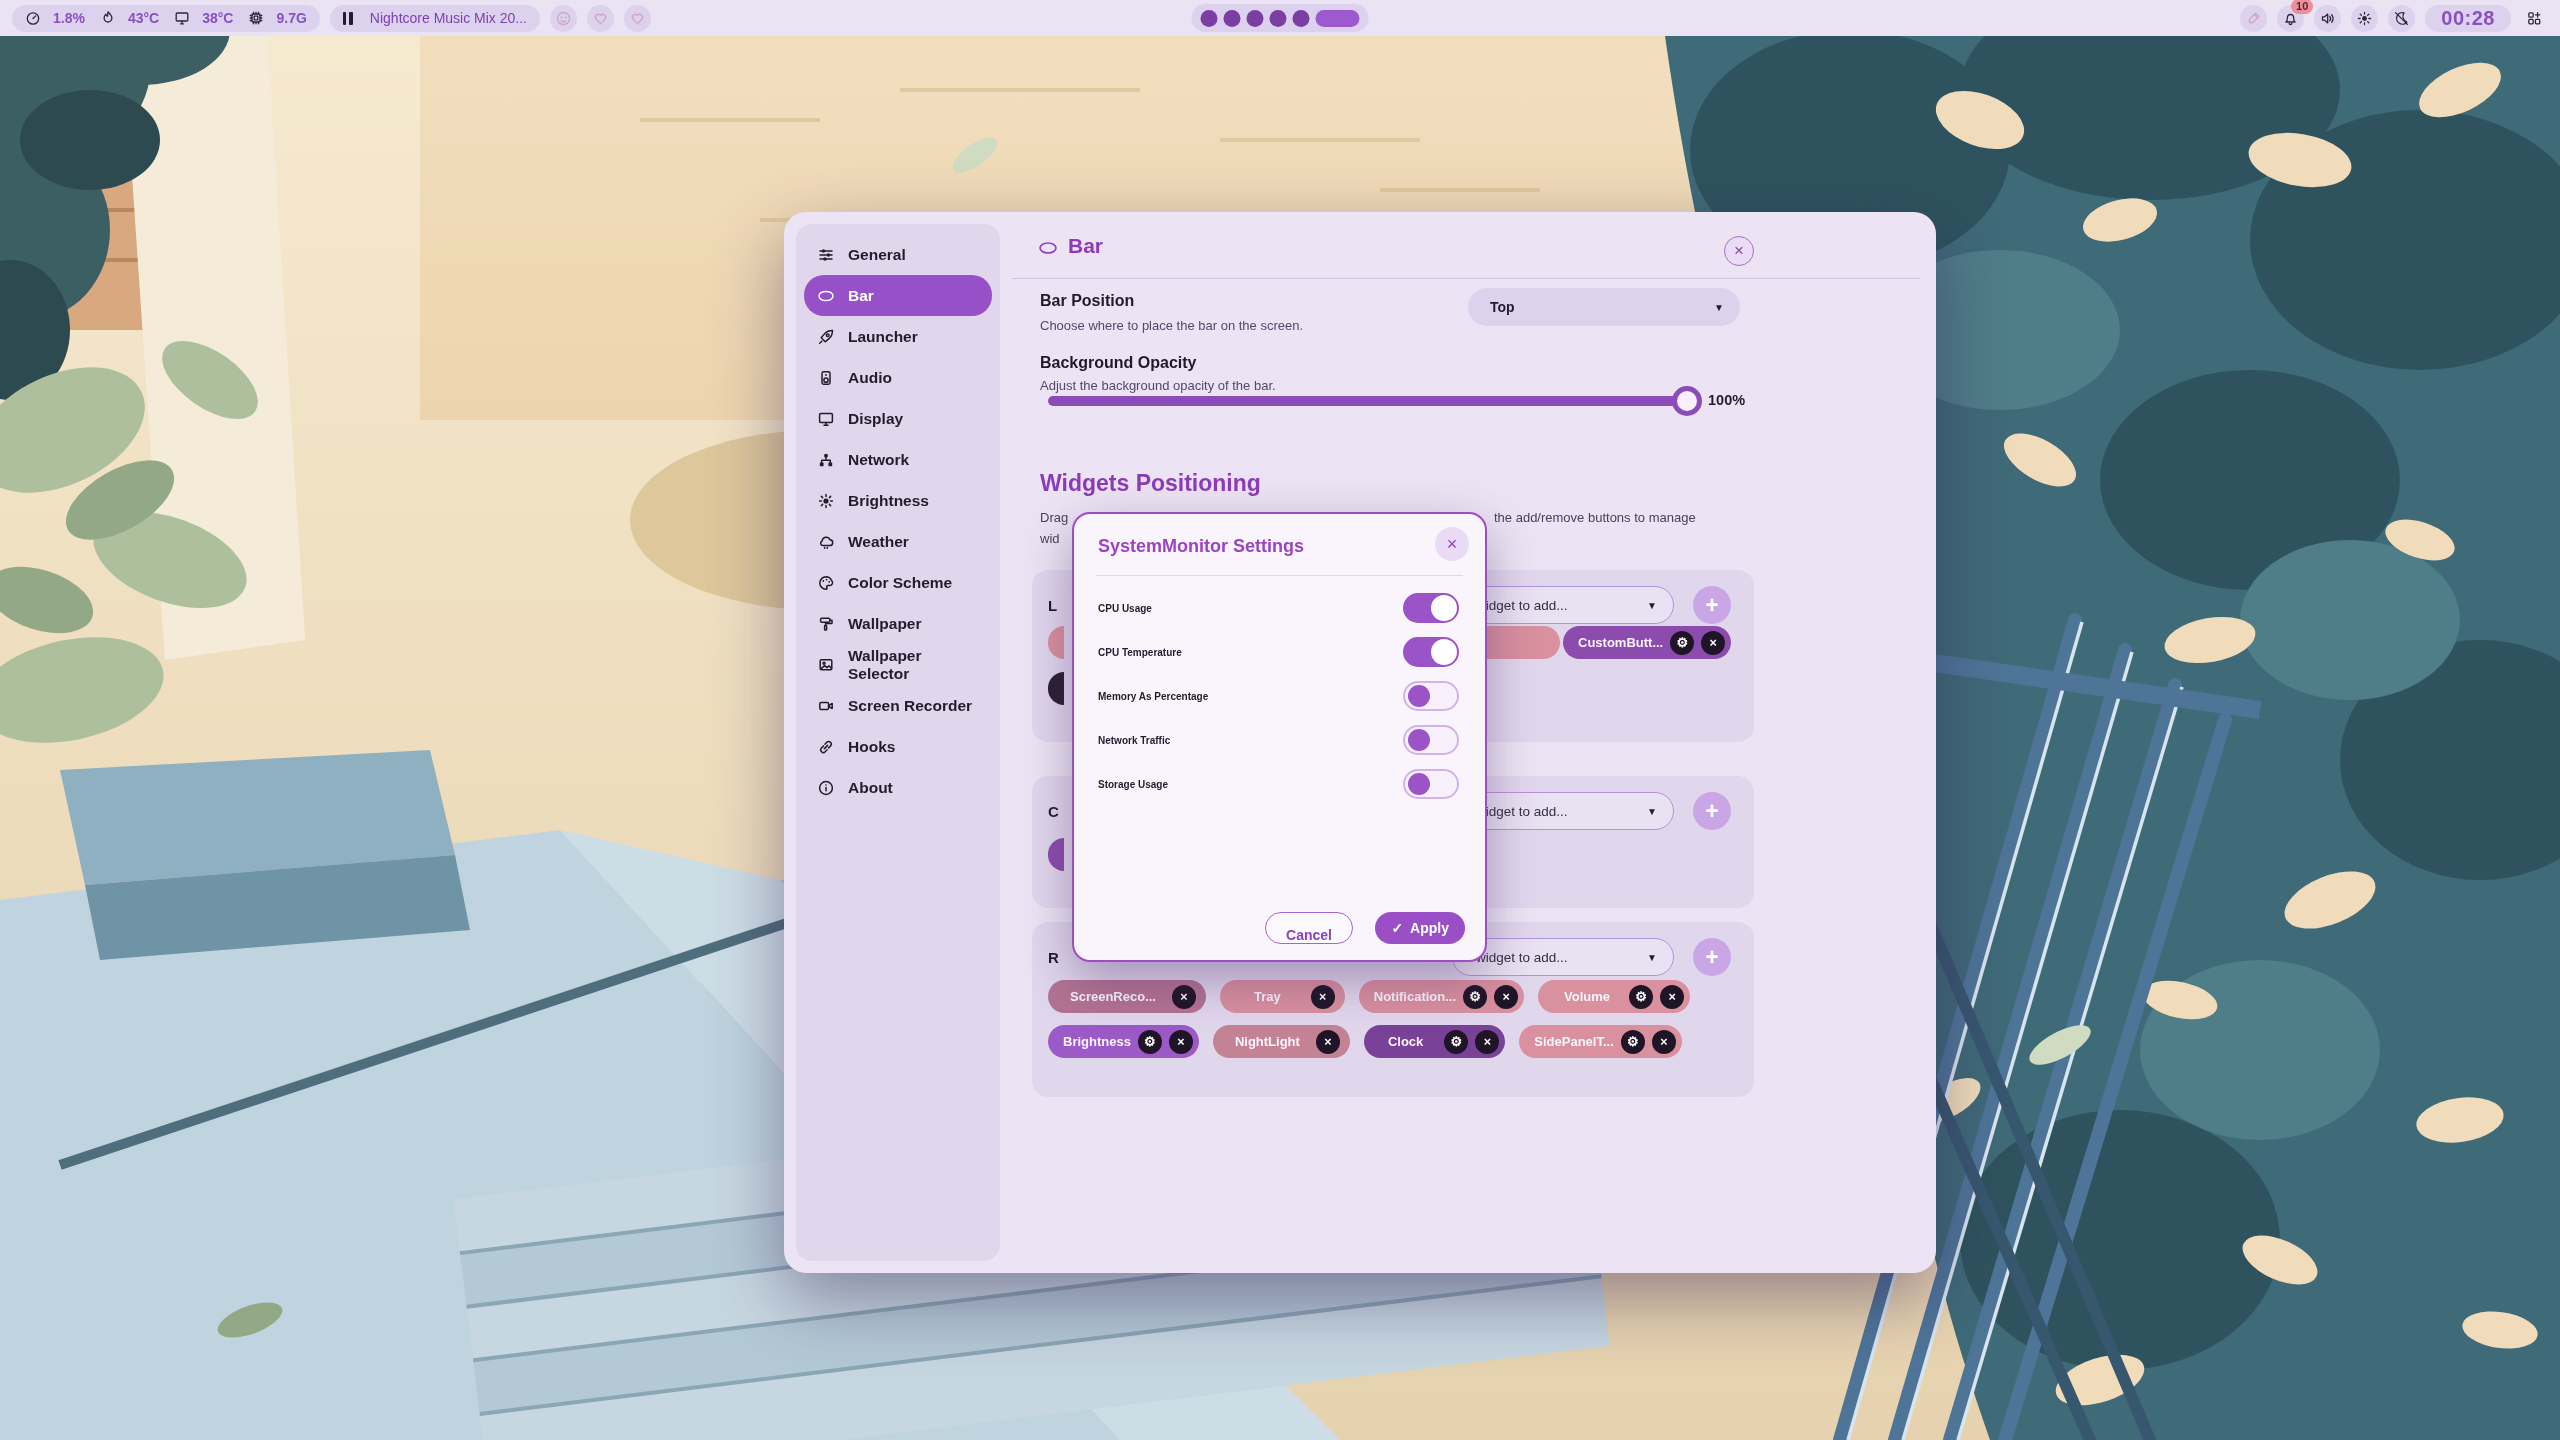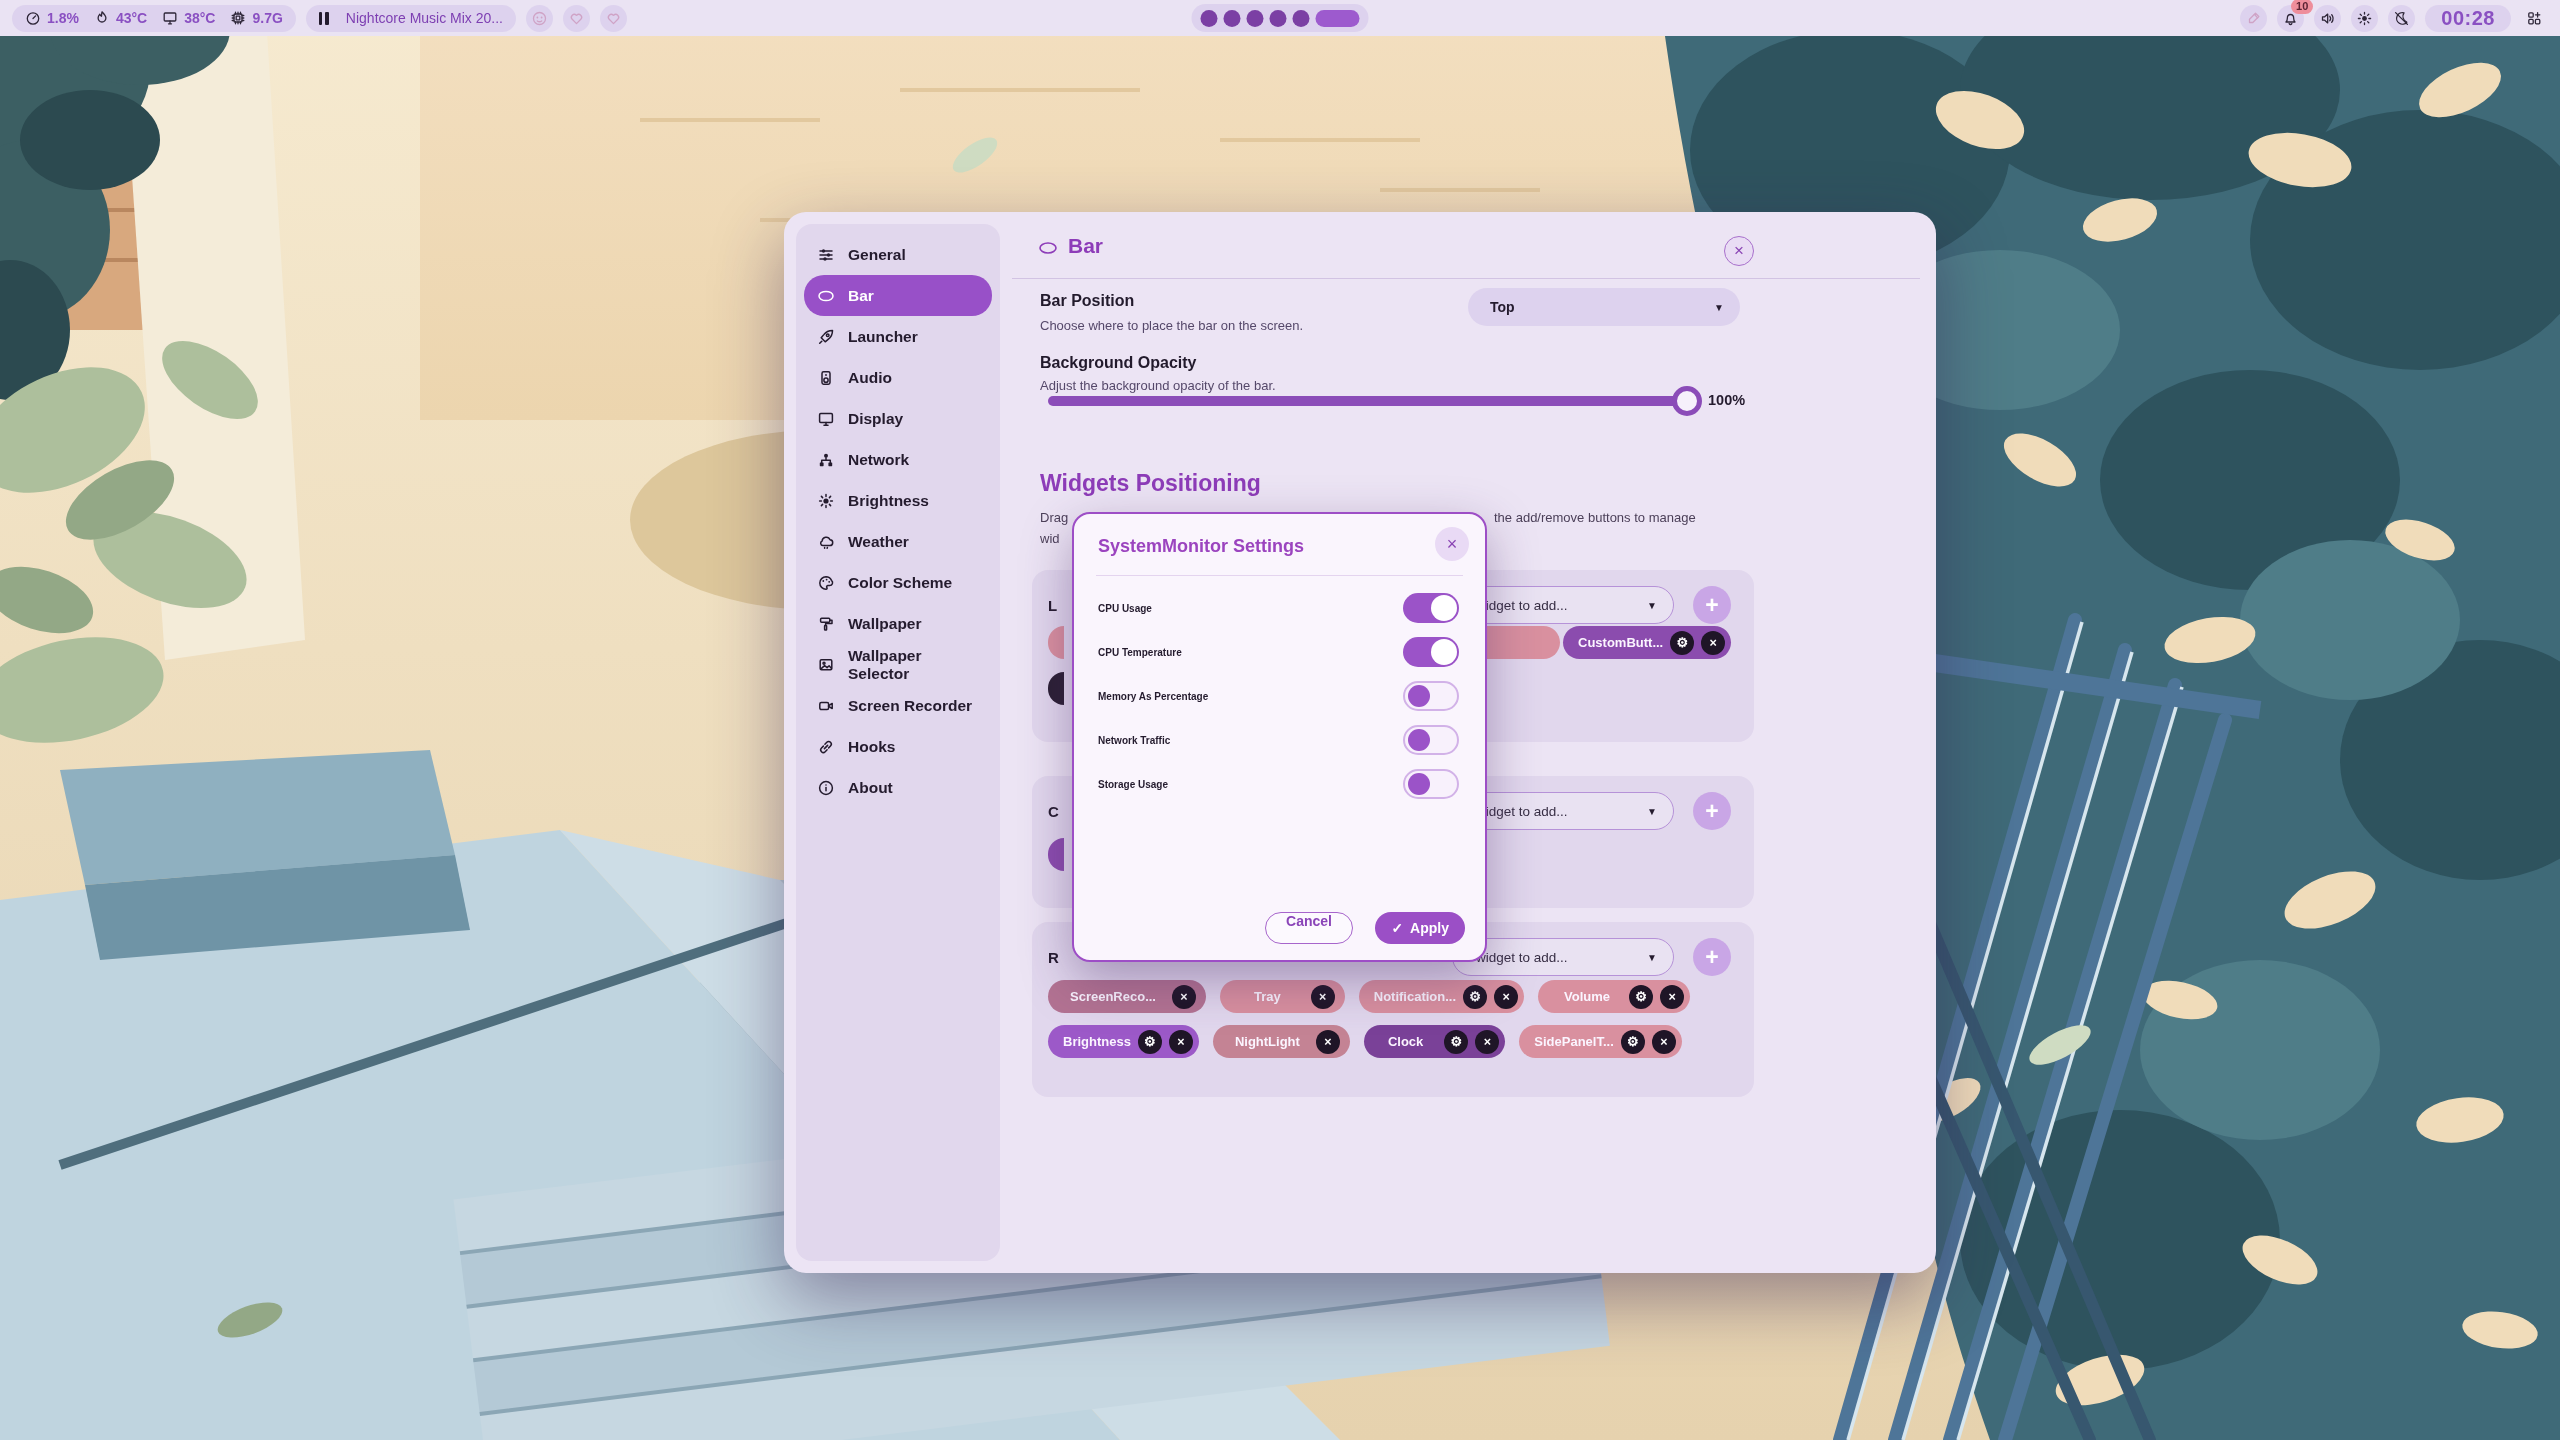--- a/index.html
+++ b/index.html
@@ -6,21 +6,21 @@
   #screen{position:relative;width:2560px;height:1440px;overflow:hidden;
     font-family:"Liberation Sans",sans-serif;background:#ecdcbd;-webkit-font-smoothing:antialiased}
   .abs{position:absolute}
   svg{display:block}
 
   
   #topbar{position:absolute;left:0;top:0;right:0;height:36px;background:#eae3f3;z-index:40;
     display:flex;align-items:center;justify-content:space-between;padding:0 12px;box-sizing:border-box}
   .tb-group{display:flex;align-items:center;gap:10px}
   .tb-pill{height:27px;background:#ddd2ee;border-radius:14px;display:flex;align-items:center;padding:0 13px;gap:15px}
-  .stat{display:flex;align-items:center;gap:6px;color:#8a50c2;font-weight:bold;font-size:14px}
+  .stat{display:flex;align-items:center;gap:12px;color:#8a50c2;font-weight:bold;font-size:14px}
   .icn{stroke:#2e2638;fill:none;stroke-width:1.3;stroke-linecap:round;stroke-linejoin:round}
   .icn-pink{stroke:#cfa3c6;fill:none;stroke-width:1.3;stroke-linecap:round;stroke-linejoin:round}
   .pause-bars{display:flex;gap:3px;margin-right:2px}
   .pause-bars i{display:block;width:3.5px;height:13px;background:#241b2e;border-radius:1px}
   .media-title{color:#7d3fb2;font-weight:normal;font-size:14px;white-space:nowrap}
   .tb-circle{width:27px;height:27px;border-radius:50%;background:#ddd2ee;display:flex;align-items:center;justify-content:center}
   #workspaces{position:absolute;left:50%;top:4px;transform:translateX(-50%);height:28px;background:#ddd2ee;
     border-radius:14px;display:flex;align-items:center;gap:6px;padding:0 9px}
   .ws-dot{width:17px;height:17px;border-radius:9px;background:#7b3fa4}
   .ws-active{width:44px;height:17px;border-radius:9px;background:#9d5ace}
@@ -86,21 +86,21 @@
   .modal-hr{position:absolute;left:22px;right:22px;top:61px;border-bottom:1px solid #e4d4ef}
   #toggle-list{position:absolute;left:0;right:0;top:72px}
   .t-row{height:44px;display:flex;align-items:center;justify-content:space-between;padding:0 26px 0 24px}
   .t-label{font-size:10px;font-weight:bold;color:#241b2e}
   .toggle{width:56px;height:30px;border-radius:15px;position:relative;box-sizing:border-box}
   .toggle.on{background:#9b53c8}
   .toggle.on .knob{position:absolute;right:2px;top:2px;width:26px;height:26px;border-radius:50%;background:#fff}
   .toggle.off{background:#f8f1fc;border:2px solid #d2b2e8}
   .toggle.off .knob{position:absolute;left:3px;top:2px;width:22px;height:22px;border-radius:50%;background:#9b53c8}
   .btn-cancel{position:absolute;right:132px;bottom:16px;height:32px;padding:0 20px;border:1.5px solid #a765cc;border-radius:16px;
-    color:#8a44b8;font-weight:bold;font-size:14px;display:flex;align-items:flex-start;background:rgba(255,255,255,.4);box-sizing:border-box}
+    color:#8a44b8;font-weight:bold;font-size:14px;display:flex;align-items:flex-end;background:rgba(255,255,255,.4);box-sizing:border-box}
   .btn-apply{position:absolute;right:20px;bottom:16px;height:32px;padding:0 16px;border-radius:16px;background:#9b4fc6;
     color:#fff;font-weight:bold;font-size:14px;display:flex;align-items:center;gap:7px}
 </style>
 </head>
 <body>
 
 <div id="screen">
 
   <svg class="abs" width="2560" height="1440" viewBox="0 0 2560 1440" style="left:0;top:0">
     <defs>

